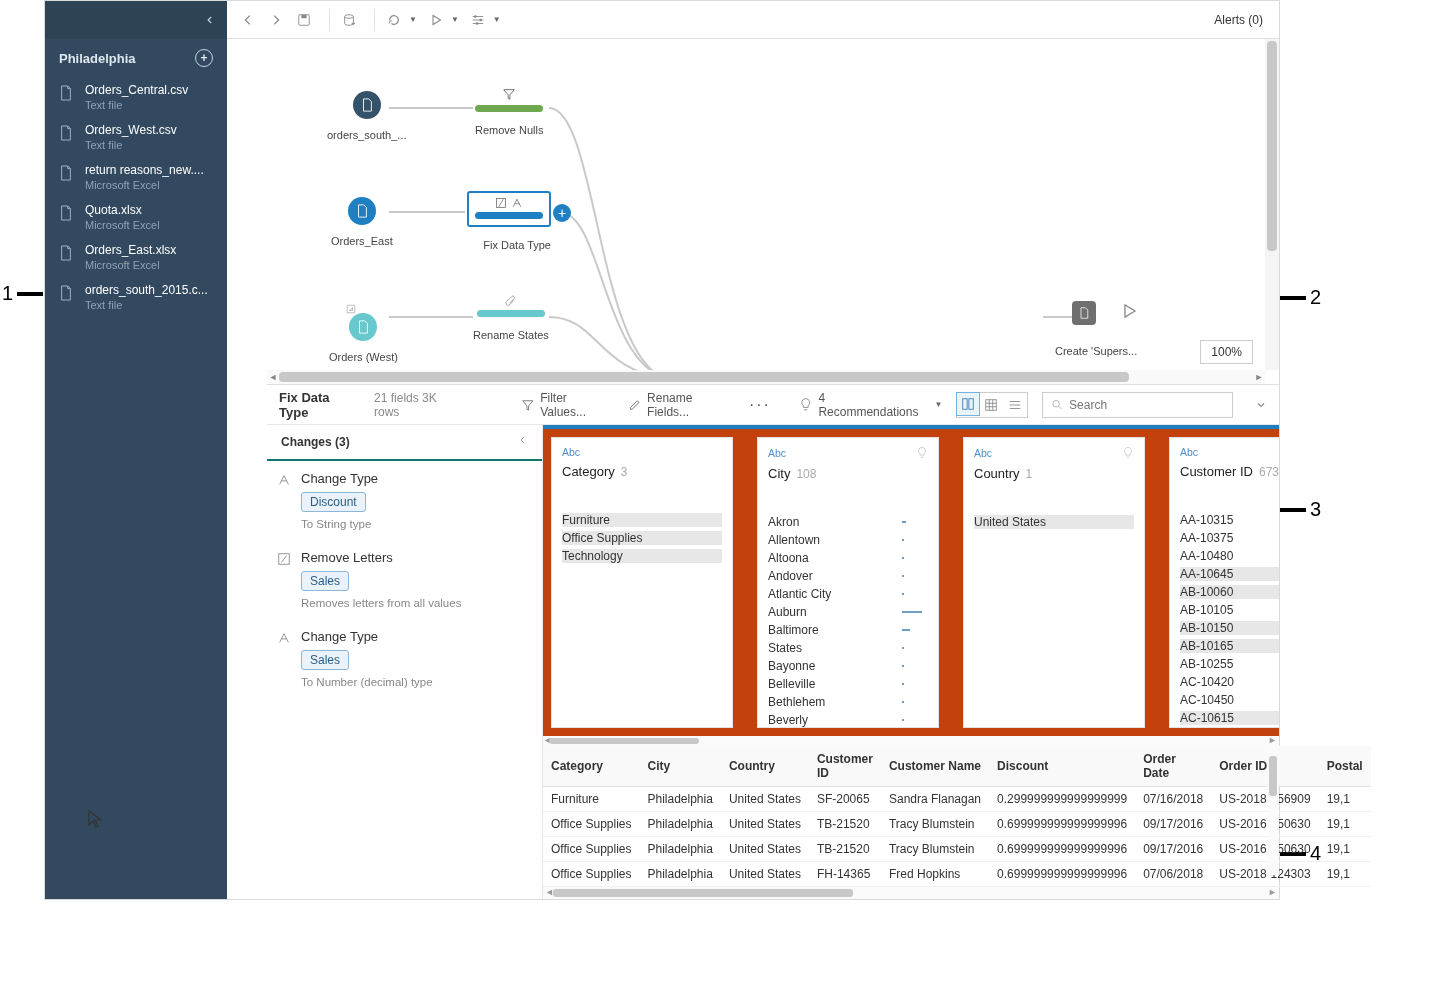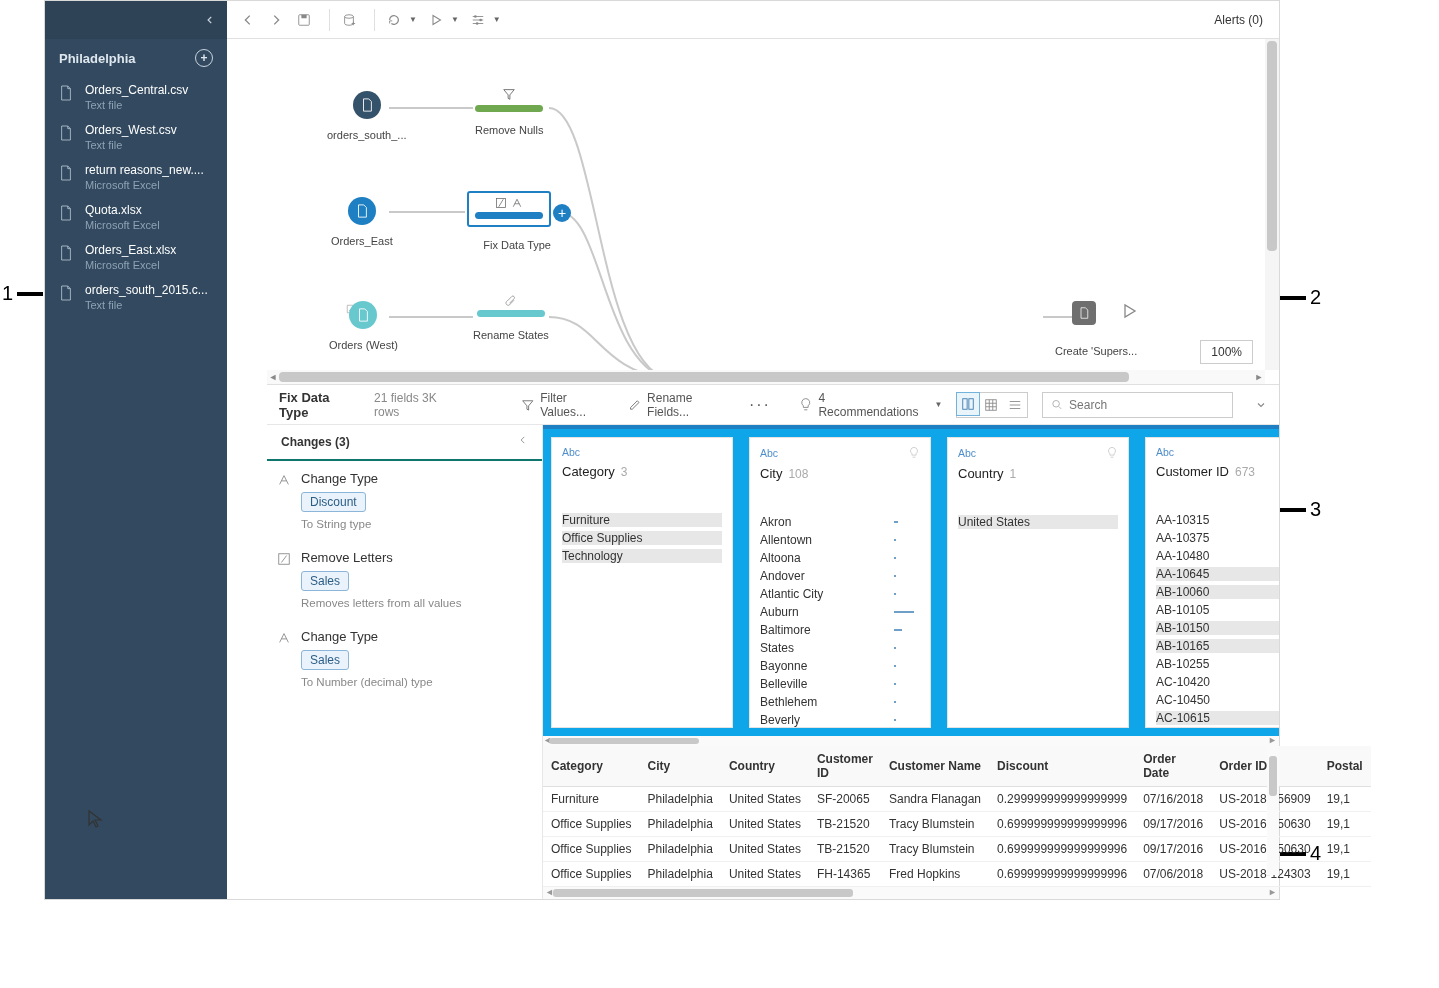--- a/index.html
+++ b/index.html
@@ -88,21 +88,21 @@
   .changes-hdr { padding:10px 14px; font-weight:600; display:flex; align-items:flex-start; justify-content:space-between; border-bottom:2px solid #0f766e;}
   .change-item { padding:10px 14px 10px 34px; position:relative; }
   .change-item .ic { position:absolute; left:10px; top:12px; color:#888; }
   .change-item .cttl { font-size:13px; color:#333; }
   .tag { display:inline-block; border:1px solid #8bb6da; background:#eaf3fb; color:#2b5d86; padding:2px 8px; border-radius:3px; margin-top:6px; font-size:12px; }
   .change-item .desc { color:#888; font-size:11.5px; margin-top:6px; }
   .cursor-arrow { position:absolute; font-size:18px; color:#333; }
 
   
   .cards-wrap { flex:1; display:flex; flex-direction:column; min-width:0; }
-  .cards-strip { border-top:4px solid #1e7fc2; background:#0ea5e9; padding:8px; display:flex; gap:16px; overflow:hidden; flex:1; min-height:0; }
+  .cards-strip { border-top:4px solid #1e7fc2; background:#c2410c; padding:8px; display:flex; gap:24px; overflow:hidden; flex:1; min-height:0; }
   .card { background:#fff; border:1px solid #e3e3e3; width:182px; flex-shrink:0; display:flex; flex-direction:column; }
   .card-hdr { padding:8px 10px 4px 10px; }
   .type-lbl { color:#4f8ecb; font-size:10.5px; display:flex; align-items:center; justify-content:space-between; }
   .bulb { color:#bfbfbf; }
   .field-name { font-size:13px; color:#222; margin-top:6px; }
   .field-name .cnt { color:#aaa; margin-left:6px; font-size:12px; }
   .card-vals { flex:1; padding:6px 10px 8px 10px; overflow:hidden; font-size:12px; }
   .val-row { display:flex; align-items:center; height:18px; }
   .val-row .txt { flex:1; white-space:nowrap; overflow:hidden; text-overflow:ellipsis; padding-right:6px;}
   .val-row.hi .txt { background:#e7e7e7; }
@@ -345,21 +345,21 @@
             <div class="lbl">Fix Data Type</div>
           </div>
           <div class="step-add" style="left:286px; top:165px;">+</div>
 
           <span class="mini-export" style="left:78px; top:264px;">
             <svg width="12" height="12" viewBox="0 0 16 16">
                 <path d="M3 3h10v10H3z" fill="none" stroke="#aaa"></path>
                 <path d="M6 10l4-4M10 6v4h-4" fill="none" stroke="#aaa"></path>
               </svg>
           </span>
-          <div class="flow-node" style="left:62px; top:262px;">
+          <div class="flow-node" style="left:62px; top:274px;">
             <div class="circ teal">
                 <svg width="14" height="14" viewBox="0 0 16 16">
                   <path d="M4 1h6l3 3v11H4z" fill="none" stroke="#fff"></path>
                 </svg>
               </div>
             <div class="lbl">Orders (West)</div>
           </div>
           <div class="step-pill" style="left:206px; top:256px;">
             <svg class="clip-ic" width="12" height="12" viewBox="0 0 16 16">
                 <path d="M12 7l-5 5a3 3 0 1 1-4-4l6-6a2 2 0 1 1 3 3l-6 6" fill="none" stroke="#888"></path>

